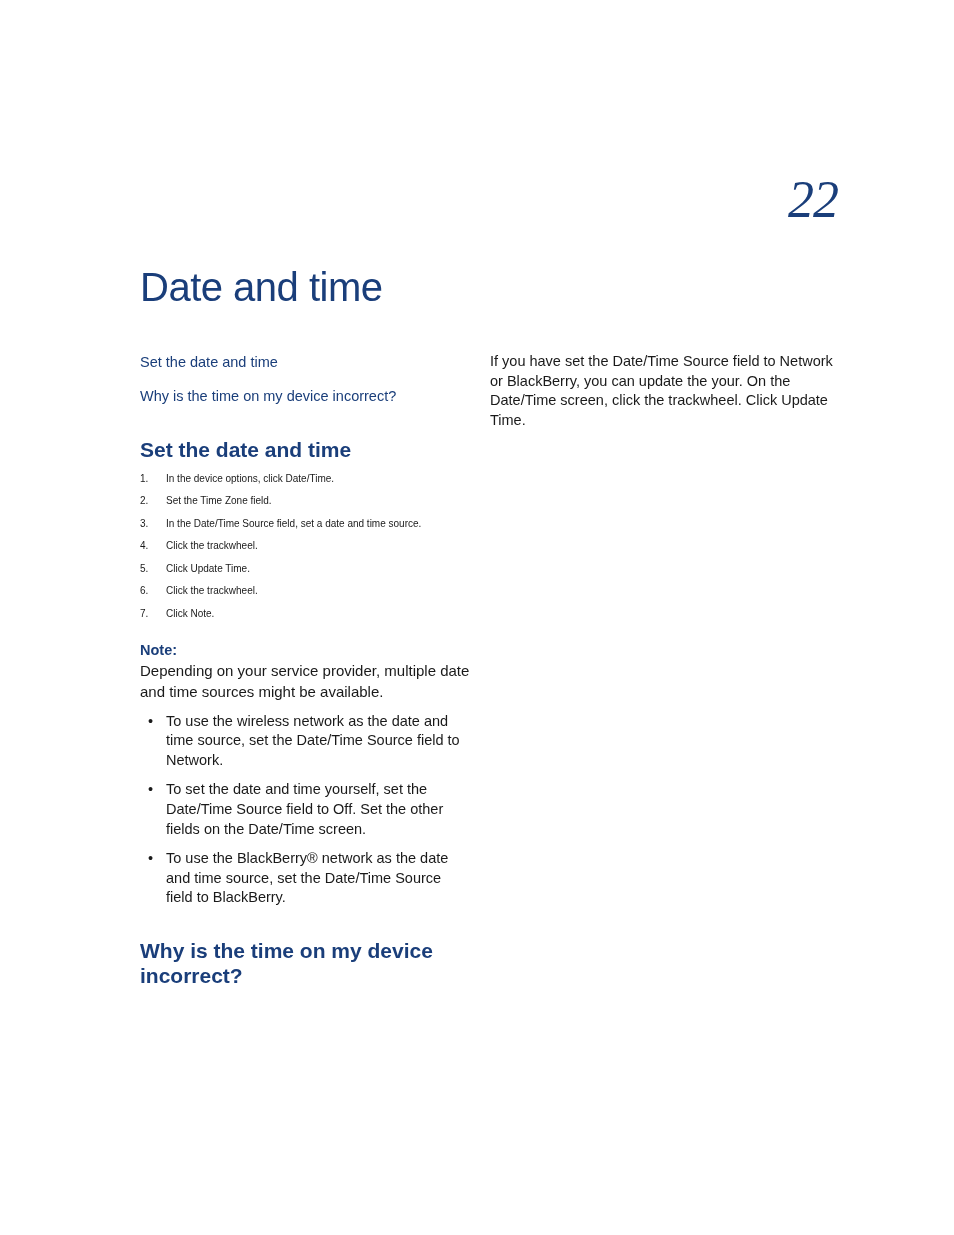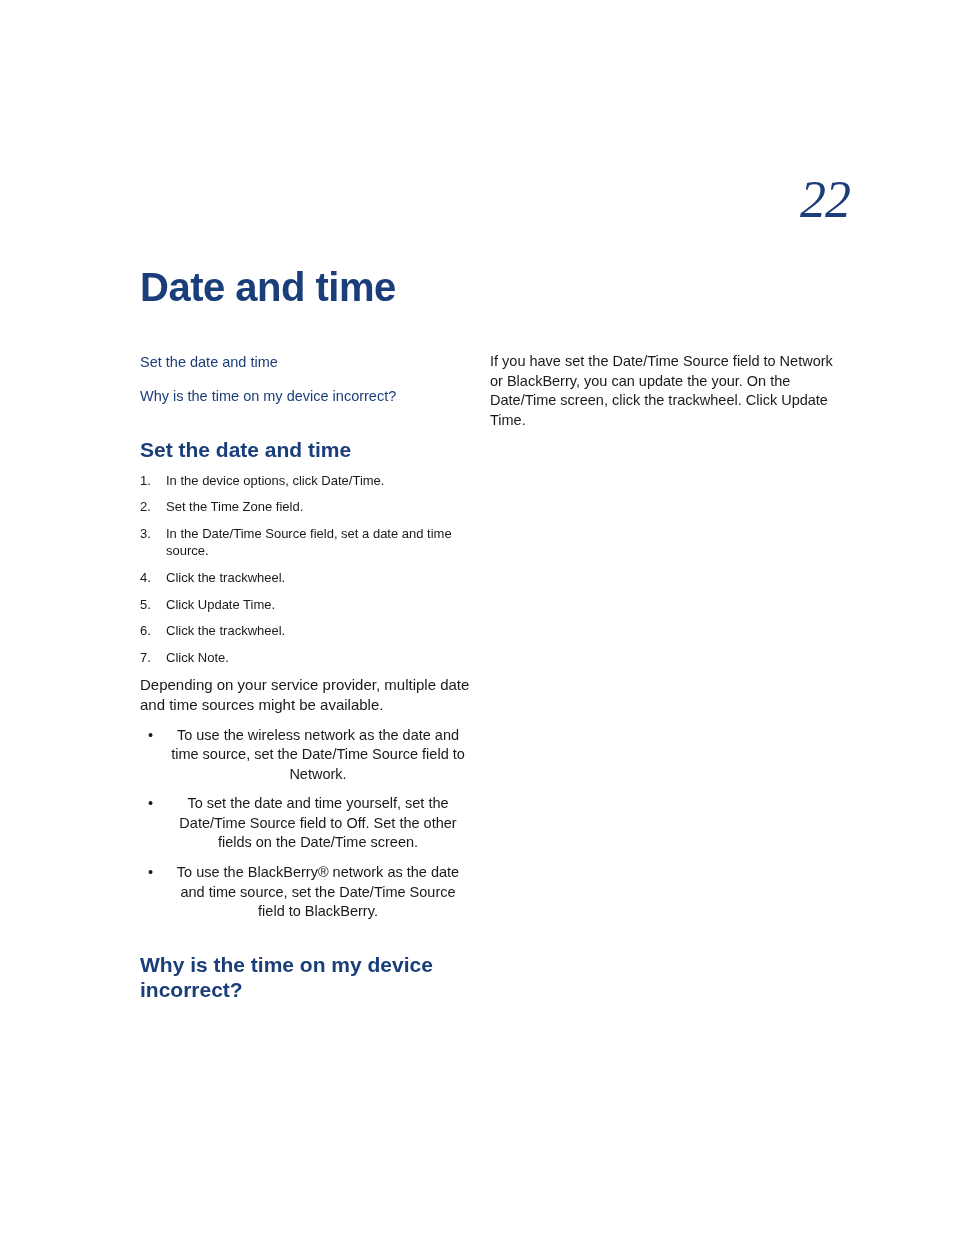--- a/index.html
+++ b/index.html
@@ -10,31 +10,31 @@
     font-family: "Segoe UI", "Myriad Pro", "Helvetica Neue", Arial, sans-serif;
     color: #1a1a1a;
     position: relative;
   }
   .page {
     padding: 170px 108px 60px 140px;
   }
   .chapter-number {
     position: absolute;
     top: 170px;
-    right: 104px;
+    right: 116px;
     font-family: Georgia, "Times New Roman", serif;
     font-style: italic;
     font-size: 52px;
     font-weight: 400;
     color: #1a3e7a;
     letter-spacing: -1px;
   }
   .chapter-title {
     font-size: 40px;
-    font-weight: 700;
+    font-weight: 400;
     color: #1a3e7a;
     margin-top: 95px;
     margin-bottom: 42px;
     letter-spacing: -0.5px;
   }
   .columns {
     display: flex;
     gap: 20px;
   }
   .col-left { width: 330px; flex-shrink: 0; }
@@ -51,21 +51,21 @@
     font-size: 21px;
     font-weight: 700;
     margin-top: 30px;
     margin-bottom: 10px;
     line-height: 1.2;
   }
   .first-section { margin-top: 30px; }
   ol.steps {
     list-style: none;
     counter-reset: step;
-    font-size: 13px;
+    font-size: 10px;
     line-height: 1.35;
   }
   ol.steps > li {
     counter-increment: step;
     position: relative;
     padding-left: 26px;
     margin-bottom: 9px;
   }
   ol.steps > li::before {
     content: counter(step) ".";
@@ -87,21 +87,20 @@
   }
   ul.bullets {
     list-style: none;
     font-size: 14.5px;
     line-height: 1.35;
   }
   ul.bullets > li {
     position: relative;
     padding-left: 26px;
     margin-bottom: 10px;
-    text-align: center;
   }
   ul.bullets > li::before {
     content: "•";
     position: absolute;
     left: 8px;
     top: 0;
   }
   .body-para {
     font-size: 14.5px;
     line-height: 1.35;
@@ -125,20 +124,21 @@
       <ol class="steps">
         <li><span>In the device options, click </span><b>Date/Time.</b></li>
         <li><span>Set the </span><b>Time Zone</b><span> field.</span></li>
         <li><span>In the </span><b>Date/Time Source</b><span> field, set a date and time source.</span></li>
         <li>Click the trackwheel.</li>
         <li><span>Click </span><b>Update Time.</b></li>
         <li>Click the trackwheel.</li>
         <li><span>Click </span><b>Note.</b></li>
       </ol>
 
+      <div class="note-label">Note:</div>
       <div class="note-text">Depending on your service provider, multiple date and time sources might be available.</div>
 
       <ul class="bullets">
         <li><span>To use the wireless network as the date and time source, set the </span><b>Date/Time Source</b><span> field to </span><b>Network</b><span>.</span></li>
         <li><span>To set the date and time yourself, set the </span><b>Date/Time Source</b><span> field to </span><b>Off</b><span>. Set the other fields on the Date/Time screen.</span></li>
         <li><span>To use the BlackBerry® network as the date and time source, set the </span><b>Date/Time Source</b><span> field to </span><b>BlackBerry</b><span>.</span></li>
       </ul>
 
       <h2 class="section-heading">Why is the time on my device incorrect?</h2>
     </div>

